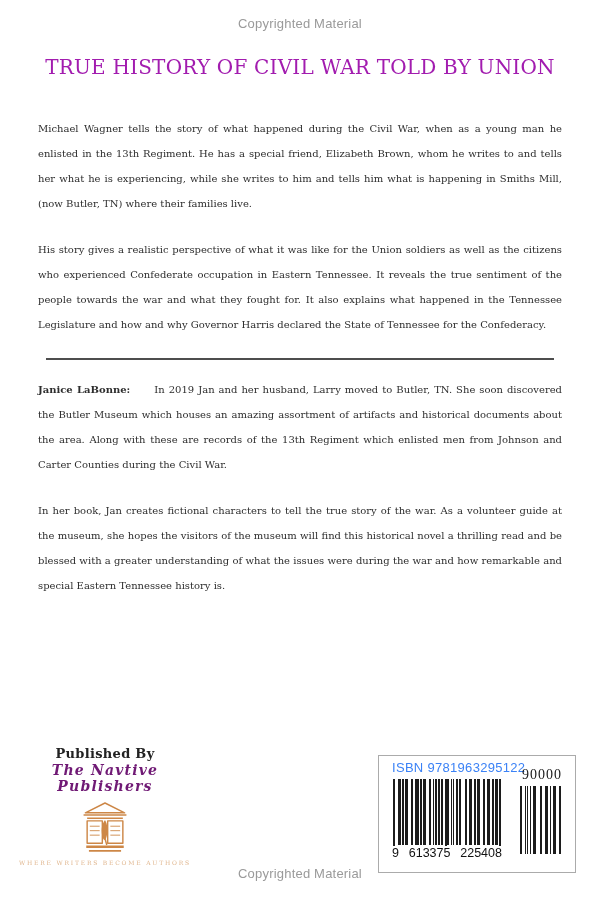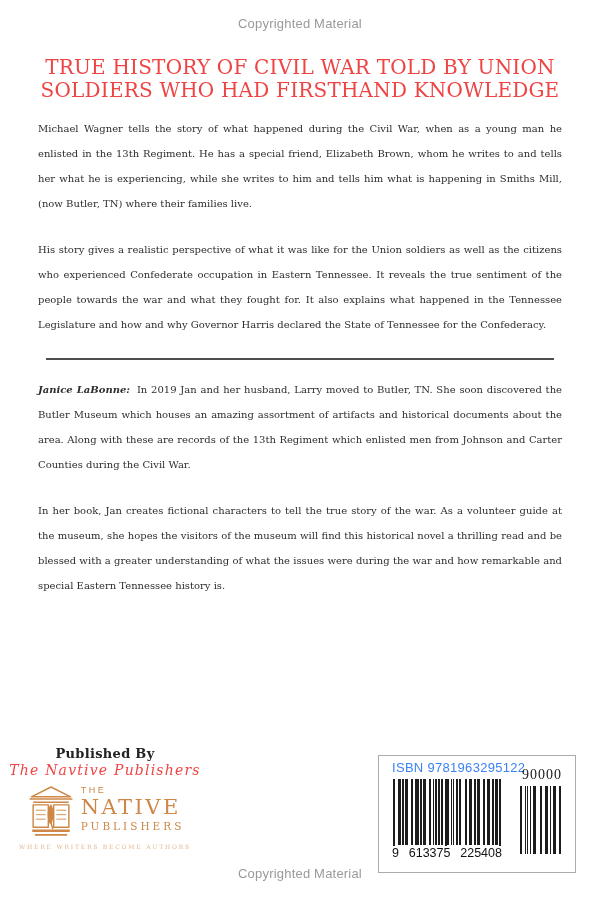--- a/index.html
+++ b/index.html
@@ -8,33 +8,33 @@
 
   
   .copyright{position:absolute;left:0;width:100%;text-align:center;
              font-family:"Liberation Sans",sans-serif;font-size:13px;font-weight:400;
              color:#9a9a9a;letter-spacing:.2px;}
   .copyright.top{top:16px;}
   .copyright.bottom{top:866px;}
 
   
   .title{position:absolute;top:56px;left:0;width:100%;margin:0;text-align:center;
-         font-size:20px;line-height:23px;font-weight:normal;color:#ef4444;letter-spacing:.2px;}
+         font-size:20px;line-height:23px;font-weight:normal;color:#a21caf;letter-spacing:.2px;}
 
   
   .body-text{position:absolute;top:116px;left:38px;width:524px;
              font-size:10px;line-height:25px;color:#2d2d2d;text-align:justify;}
   .body-text p{margin:0 0 21px 0;}
-  .lead{font-weight:bold;margin-right:3px;font-style:italic;}
+  .lead{font-weight:bold;margin-right:20px;}
   .divider{border:none;border-top:2px solid #4d4d4d;margin:7px 8px 17px 8px;}
 
   
   .publisher{position:absolute;left:6px;top:746px;width:198px;text-align:center;color:#222;}
   .pub-by{font-size:13px;font-weight:bold;letter-spacing:.3px;}
-  .pub-name{font-size:14px;font-style:italic;letter-spacing:1.2px;margin-top:1px;color:#ef4444;}
+  .pub-name{font-size:14px;font-style:italic;letter-spacing:1.2px;margin-top:1px;color:#701a75;font-weight:bold;}
   .logo{margin-top:5px;color:#cd8747;}
   .logo-row{display:flex;justify-content:center;align-items:flex-start;gap:5px;}
   .logo-textcol{text-align:left;}
   .logo-the{font-family:"Liberation Sans",sans-serif;font-size:9px;letter-spacing:2.5px;line-height:10px;margin-top:2px;}
   .logo-native{font-size:21px;letter-spacing:2.5px;line-height:24px;}
   .logo-publishers{font-size:10.5px;letter-spacing:3px;line-height:14px;}
   .logo-tagline{font-size:6px;letter-spacing:1.8px;color:#e0b68e;margin-top:2px;white-space:nowrap;}
 
   
   .barcode-box{position:absolute;left:378px;top:755px;width:196px;height:116px;
@@ -61,21 +61,20 @@
 </style>
 </head>
 <body>
 
 <div class="page">
 
   <div class="copyright top">Copyrighted Material</div>
 
   <h1 class="title">
     <span>TRUE HISTORY OF CIVIL WAR TOLD BY UNION</span><br>
-    <span>SOLDIERS WHO HAD FIRSTHAND KNOWLEDGE</span>
   </h1>
 
   <div class="body-text">
     <p>Michael Wagner tells the story of what happened during the Civil War, when as a young man he enlisted in the 13th Regiment.  He has a special friend, Elizabeth Brown, whom he writes to and tells her what he is experiencing, while she writes to him and tells him what is happening in Smiths Mill, (now Butler, TN) where their families live.</p>
     <p>His story gives a realistic perspective of what it was like for the Union soldiers as well as the citizens who experienced Confederate occupation in Eastern Tennessee. It reveals the true sentiment of the people towards the war and what they fought for.  It also explains what happened in the Tennessee Legislature and how and why Governor Harris declared the State of Tennessee for the Confederacy.</p>
     <hr class="divider">
     <p><b class="lead">Janice LaBonne:</b>
       <span>In 2019 Jan and her husband, Larry moved to Butler, TN. She soon discovered the Butler Museum which houses an amazing assortment of artifacts and historical documents about the area. Along with these are records of the 13th Regiment which enlisted men from Johnson and Carter Counties during the Civil War.</span></p>
     <p>In her book, Jan creates fictional characters to tell the true story of the war. As a volunteer guide at the museum, she hopes the visitors of the museum will find this historical novel a thrilling read and be blessed with a greater understanding of what the issues were during the war and how remarkable and special Eastern Tennessee history is.</p>
   </div>
@@ -95,25 +94,20 @@
           <line x1="11" y1="34" x2="22" y2="34" stroke-width="1"></line>
           <line x1="11" y1="39" x2="22" y2="39" stroke-width="1"></line>
           <line x1="34" y1="29" x2="45" y2="29" stroke-width="1"></line>
           <line x1="34" y1="34" x2="45" y2="34" stroke-width="1"></line>
           <line x1="34" y1="39" x2="45" y2="39" stroke-width="1"></line>
           <path d="M28 22 c-4 5 -5 13 -2 21 c1 2 2 2 3 0 c3 -8 2 -16 -1 -21 z" fill="#cd8747" stroke="none"></path>
           <line x1="28" y1="43" x2="30" y2="50"></line>
           <line x1="7" y1="52" x2="49" y2="52" stroke-width="3"></line>
           <line x1="10" y1="56.5" x2="46" y2="56.5" stroke-width="2"></line>
         </svg>
-        <div class="logo-textcol">
-          <div class="logo-the">THE</div>
-          <div class="logo-native">NATIVE</div>
-          <div class="logo-publishers">PUBLISHERS</div>
-        </div>
       </div>
       <div class="logo-tagline">WHERE WRITERS BECOME AUTHORS</div>
     </div>
   </div>
 
   <div class="barcode-box">
     <div class="isbn-label">ISBN 9781963295122</div>
     <div class="bars-main"></div>
     <div class="guard g1"></div>
     <div class="guard g2"></div>

